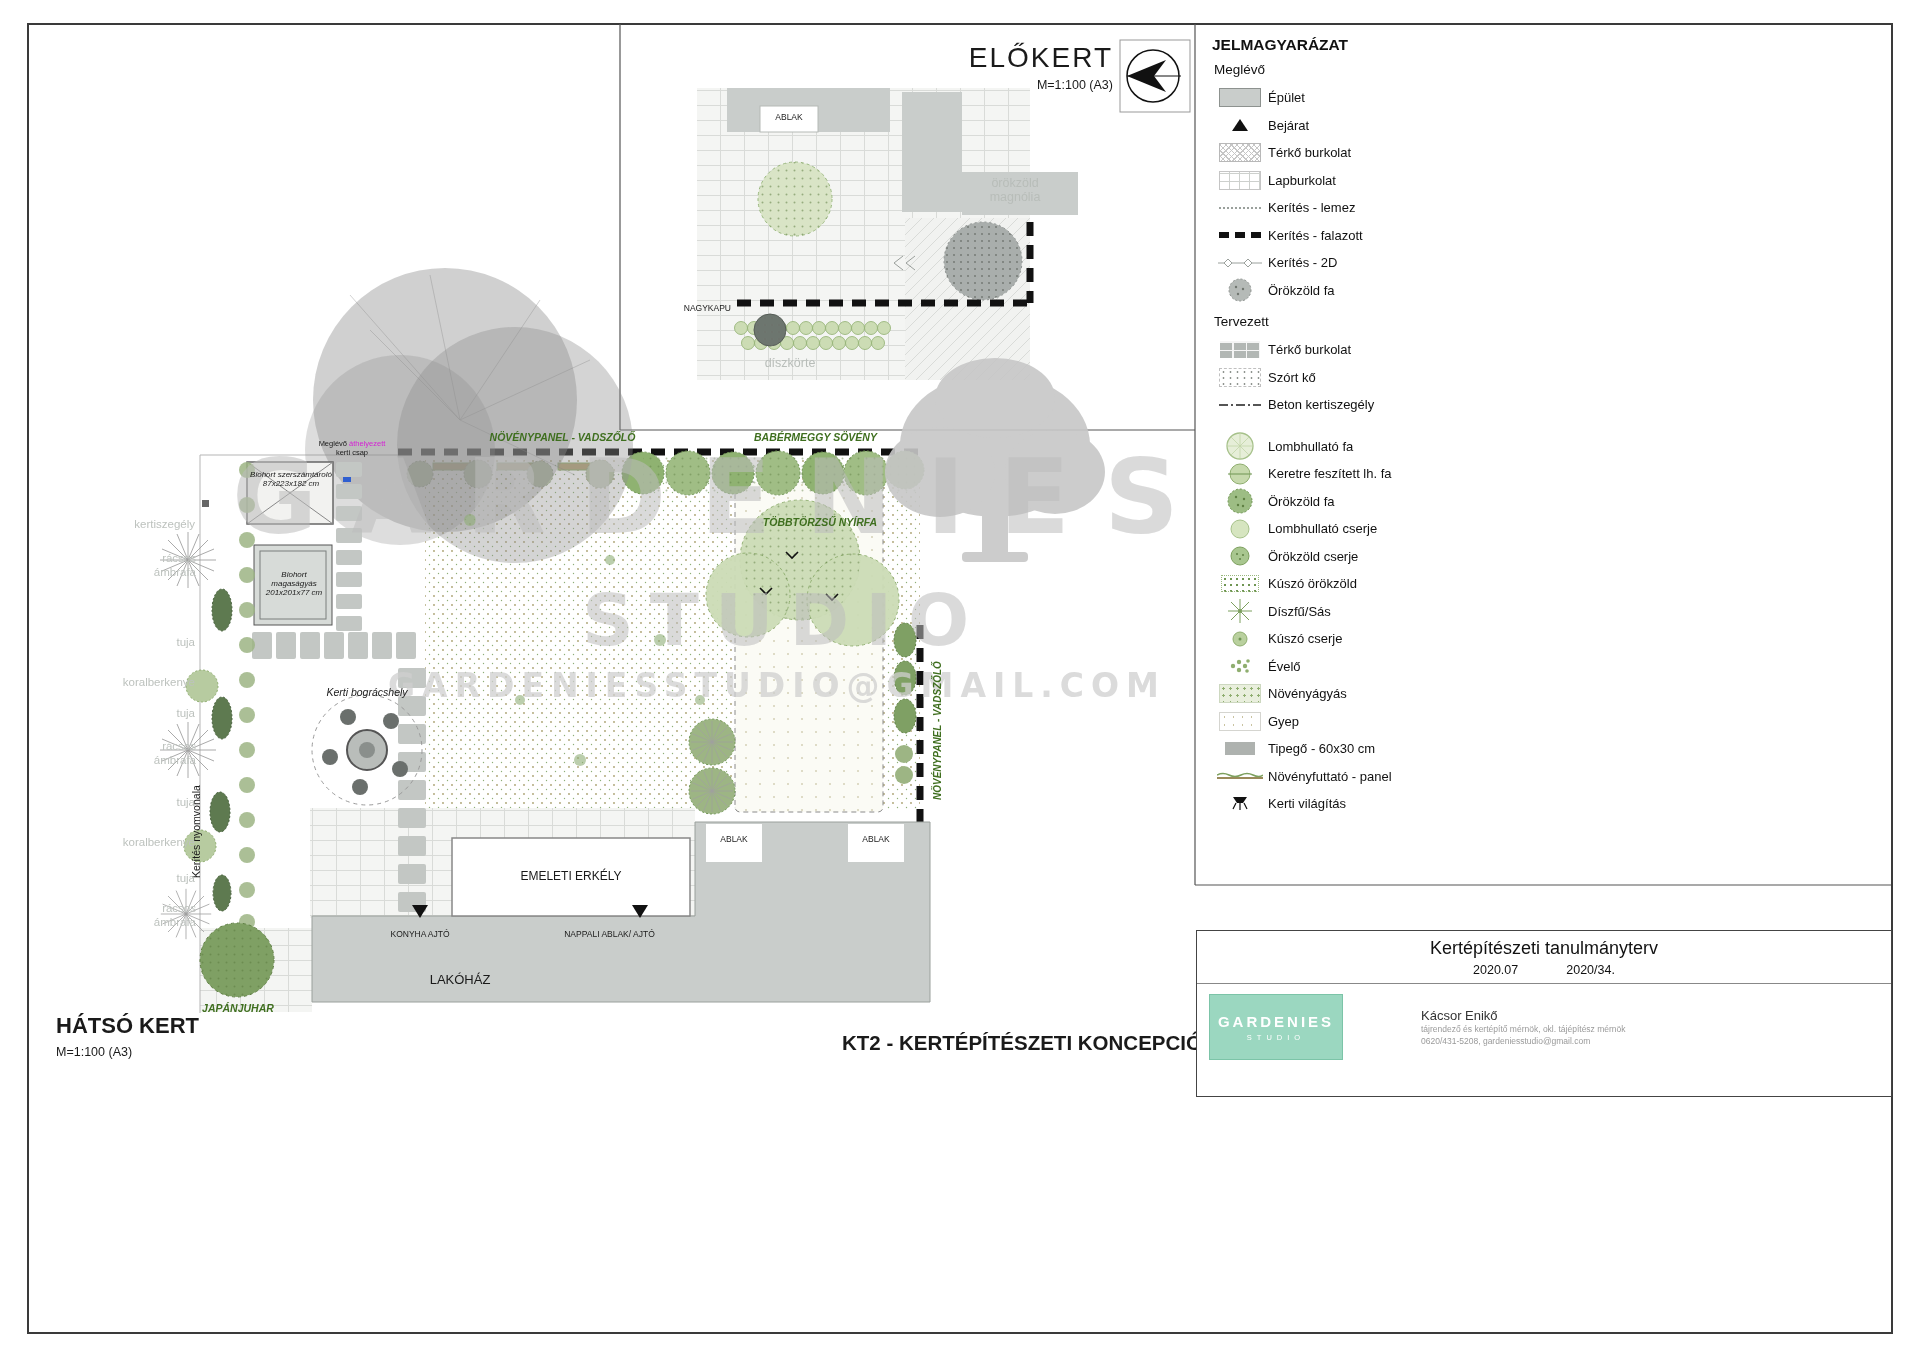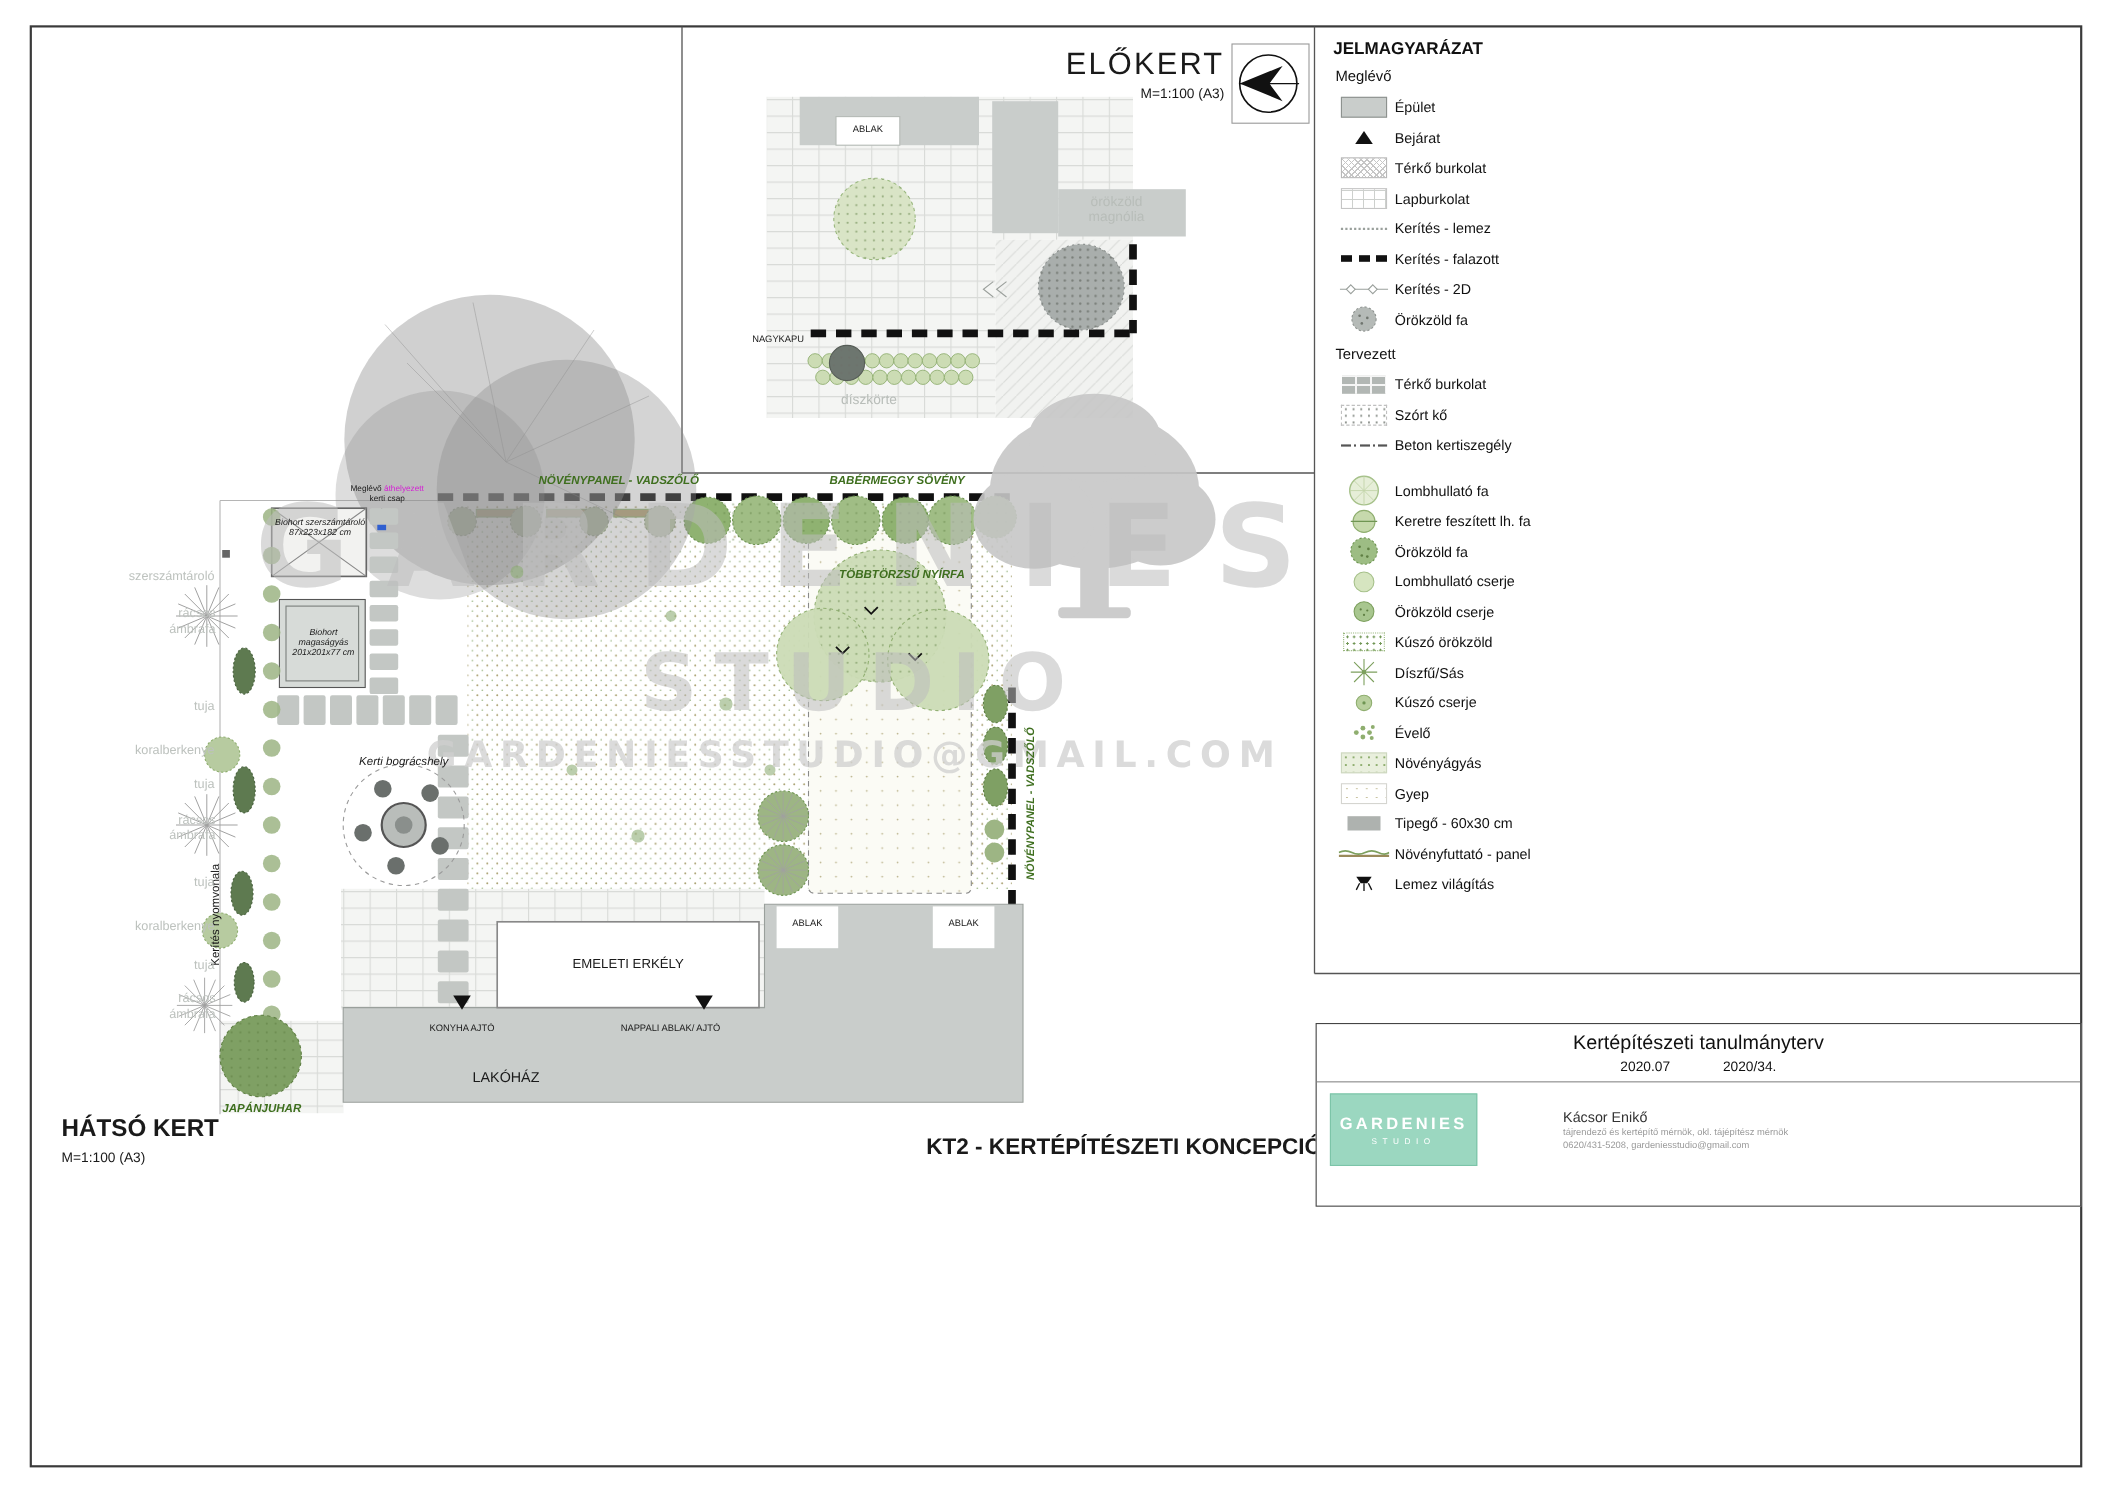--- a/index.html
+++ b/index.html
@@ -392,21 +392,21 @@
     <div class="lbl ctr ital" style="left:258px;top:570px;width:72px;font-size:8px;">
       <span>Biohort magaságyás</span><br>
       <span>201x201x77 cm</span>
     </div>
     <div class="lbl ctr" style="left:308px;top:440px;width:88px;font-size:7.5px;">
       <span>Meglévő</span>
       <span class="magenta">áthelyezett</span><br>
       <span>kerti csap</span>
     </div>
 
-    <div class="side-lbl" style="left:95px;top:518px;width:100px;">szerszámtároló</div>
+    <div class="side-lbl" style="left:95px;top:518px;width:100px;">kertiszegély</div>
     <div class="side-lbl" style="left:128px;top:552px;width:68px;">rácsos ámbrafa</div>
     <div class="side-lbl" style="left:95px;top:636px;width:100px;">tuja</div>
     <div class="side-lbl" style="left:95px;top:676px;width:100px;">koralberkenye</div>
     <div class="side-lbl" style="left:95px;top:707px;width:100px;">tuja</div>
     <div class="side-lbl" style="left:128px;top:740px;width:68px;">rácsos ámbrafa</div>
     <div class="side-lbl" style="left:95px;top:796px;width:100px;">tuja</div>
     <div class="side-lbl" style="left:95px;top:836px;width:100px;">koralberkenye</div>
     <div class="side-lbl" style="left:95px;top:872px;width:100px;">tuja</div>
     <div class="side-lbl" style="left:128px;top:902px;width:68px;">rácsos ámbrafa</div>
 
@@ -622,21 +622,21 @@
         </span>
       <span class="lab">Növényfuttató - panel</span>
       </div>
     <div class="row">
       <span class="ic">
         <svg width="20" height="18">
             <polygon points="3,2 17,2 13,8 7,8" fill="#111"></polygon>
         <path d="M10,8V15 M6,8L3,14 M14,8L17,14" stroke="#111" stroke-width="1.2"></path>
           </svg>
         </span>
-      <span class="lab">Lemez világítás</span>
+      <span class="lab">Kerti világítás</span>
       </div>
   </div>
 
   <div class="tblock">
     <div class="tb-doc">Kertépítészeti tanulmányterv</div>
     <div class="tb-dates">
       <span>2020.07</span>
       <span>2020/34.</span>
     </div>
     <div class="tb-bottom">

